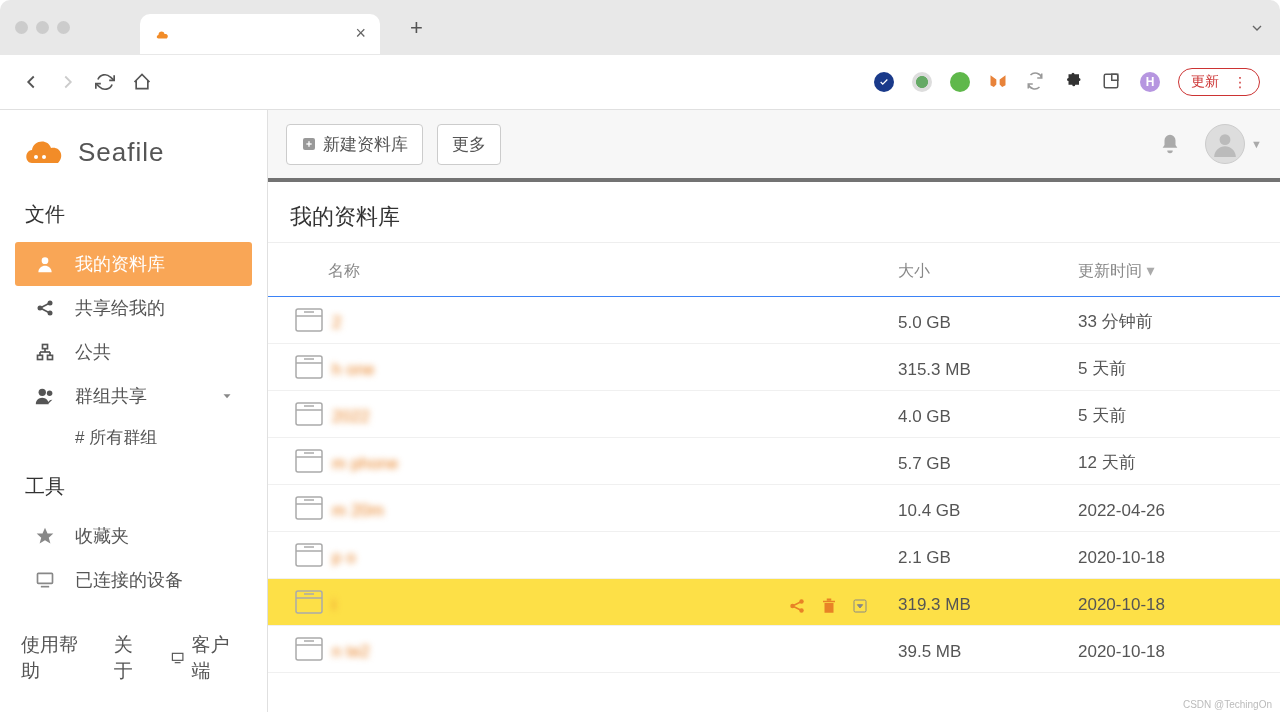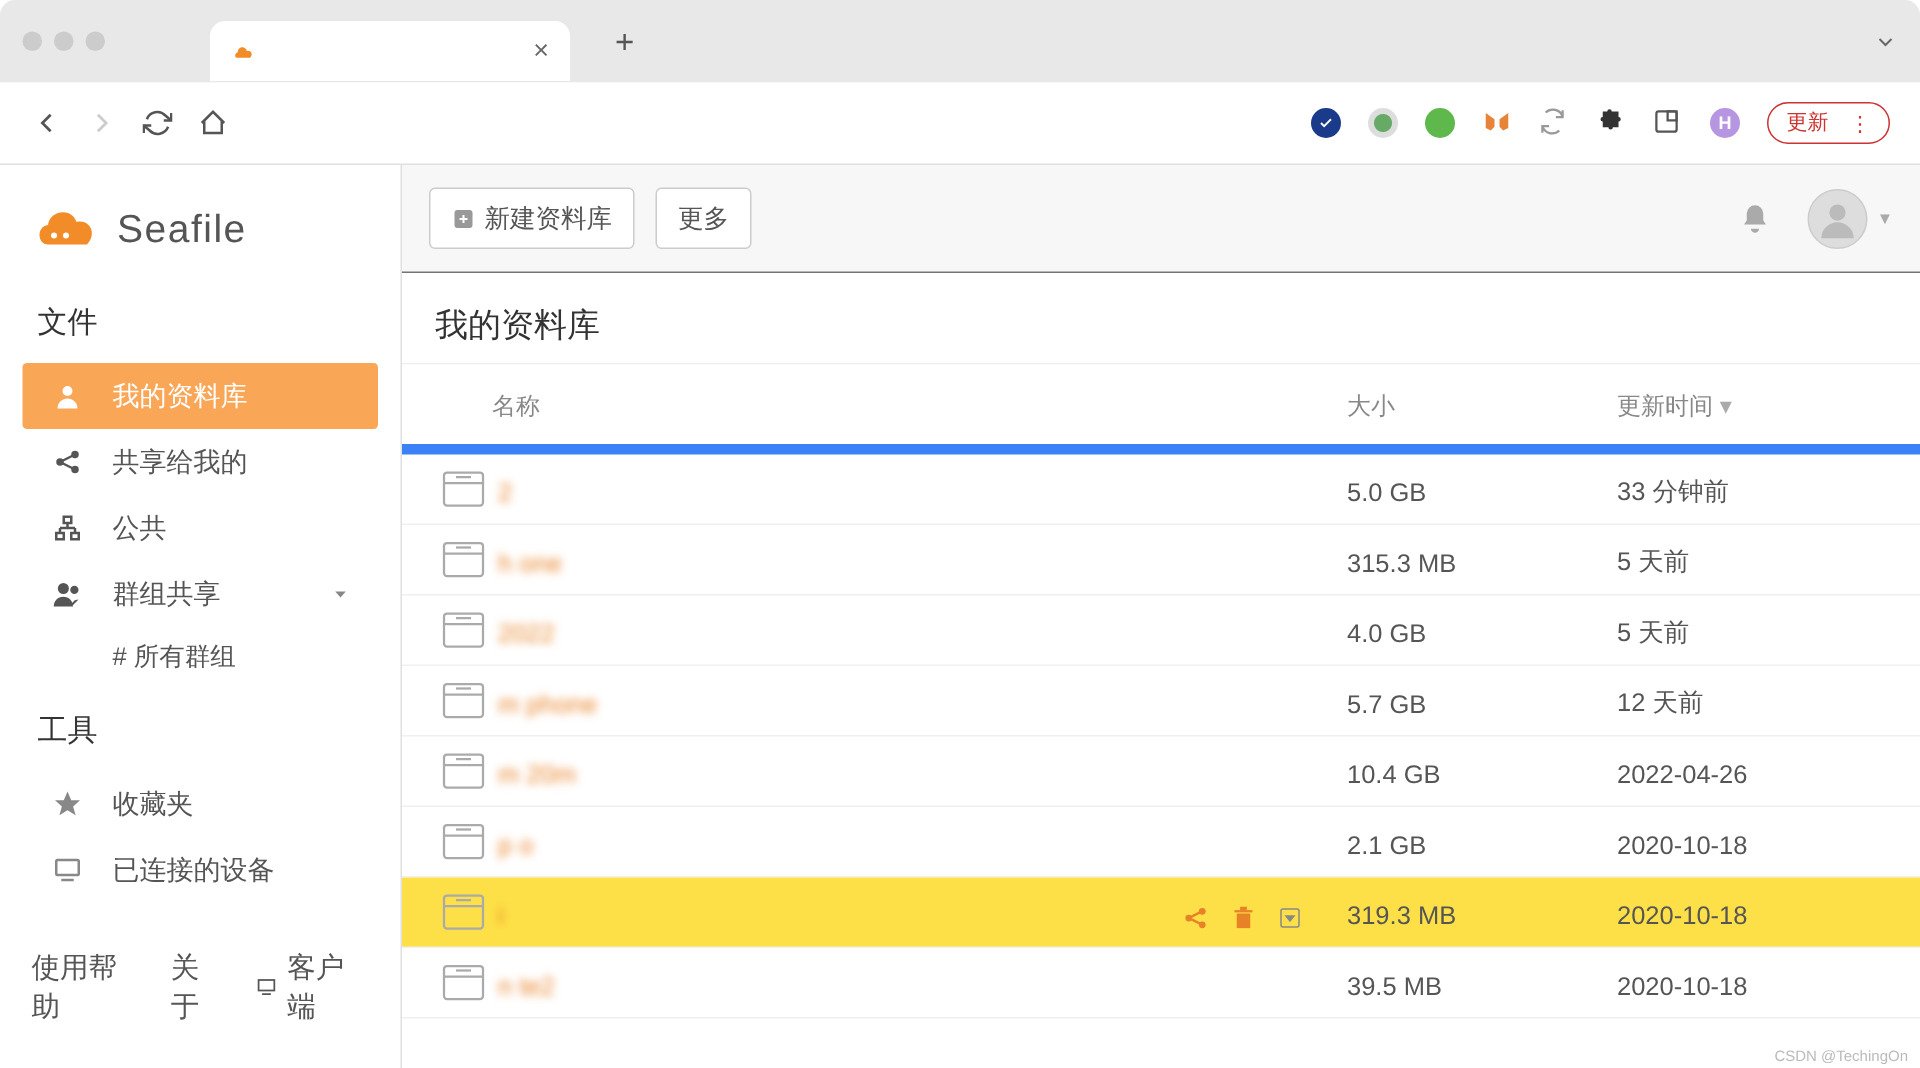--- a/index.html
+++ b/index.html
@@ -36,29 +36,29 @@
 .nav-section{font-size:20px;color:#333;font-weight:500;margin:5px 10px 14px 10px}
 .nav-item{display:flex;align-items:center;gap:18px;padding:10px 18px;font-size:18px;color:#555;cursor:pointer;border-radius:3px}
 .nav-item.active{background:#f9a656;color:#fff}
 .nav-item .n-ico{width:24px;display:flex;justify-content:center}
 .nav-item .chev{margin-left:auto;color:#888}
 .sub-item{padding:8px 18px 8px 60px;font-size:17px;color:#555;cursor:pointer}
 .bottom-links{margin-top:auto;display:flex;gap:20px;padding:10px 6px;font-size:19px;color:#555}
 .bottom-links span{cursor:pointer}
 .client-link{display:flex;align-items:center;gap:6px}
 .main{flex:1;display:flex;flex-direction:column;background:#f7f7f7;position:relative}
-.topbar{height:72px;display:flex;align-items:center;padding:0 18px;gap:14px;border-bottom:1px solid #737373}
+.topbar{height:72px;display:flex;align-items:center;padding:0 18px;gap:14px;border-bottom:4px solid #737373}
 .tbtn{background:#fff;border:1px solid #ccc;border-radius:4px;padding:8px 14px;font-size:17px;color:#555;display:flex;align-items:center;gap:6px;cursor:pointer}
 .top-right{margin-left:auto;display:flex;align-items:center;gap:24px}
 .bell{color:#aaa;cursor:pointer}
 .avatar{width:40px;height:40px;border-radius:50%;background:#ddd;display:flex;align-items:center;justify-content:center;color:#fff;cursor:pointer;border:1px solid #ccc}
 .av-drop{color:#aaa;font-size:11px;margin-left:-18px}
 .page-title{font-size:22px;color:#333;padding:20px 22px 10px 22px;background:#fff;border-bottom:1px solid #eee}
 .table{flex:1;background:#fff;overflow-y:auto}
-.thdr{display:flex;padding:18px 22px 14px 60px;font-size:16px;color:#888;border-bottom:7px solid #3b82f6}
+.thdr{display:flex;padding:18px 22px 14px 60px;font-size:16px;color:#888;border-bottom:1px solid #3b82f6}
 .col-name{flex:1}
 .col-size{width:180px}
 .col-time{width:180px}
 .trow{display:flex;align-items:flex-end;padding:10px 22px 10px 22px;font-size:17px;border-bottom:1px solid #f0f0f0}
 .trow.hover{background:#fde047}
 .lib-ico{width:38px;display:flex;justify-content:center;color:#aaa}
 .trow .col-name{color:#e88226;cursor:pointer;margin-left:4px}
 .trow .col-size,.trow .col-time{color:#555}
 .row-actions{display:flex;gap:14px;margin-right:30px;align-items:center}
 .wm{position:absolute;bottom:2px;right:8px;font-size:10px;color:#bbb}

